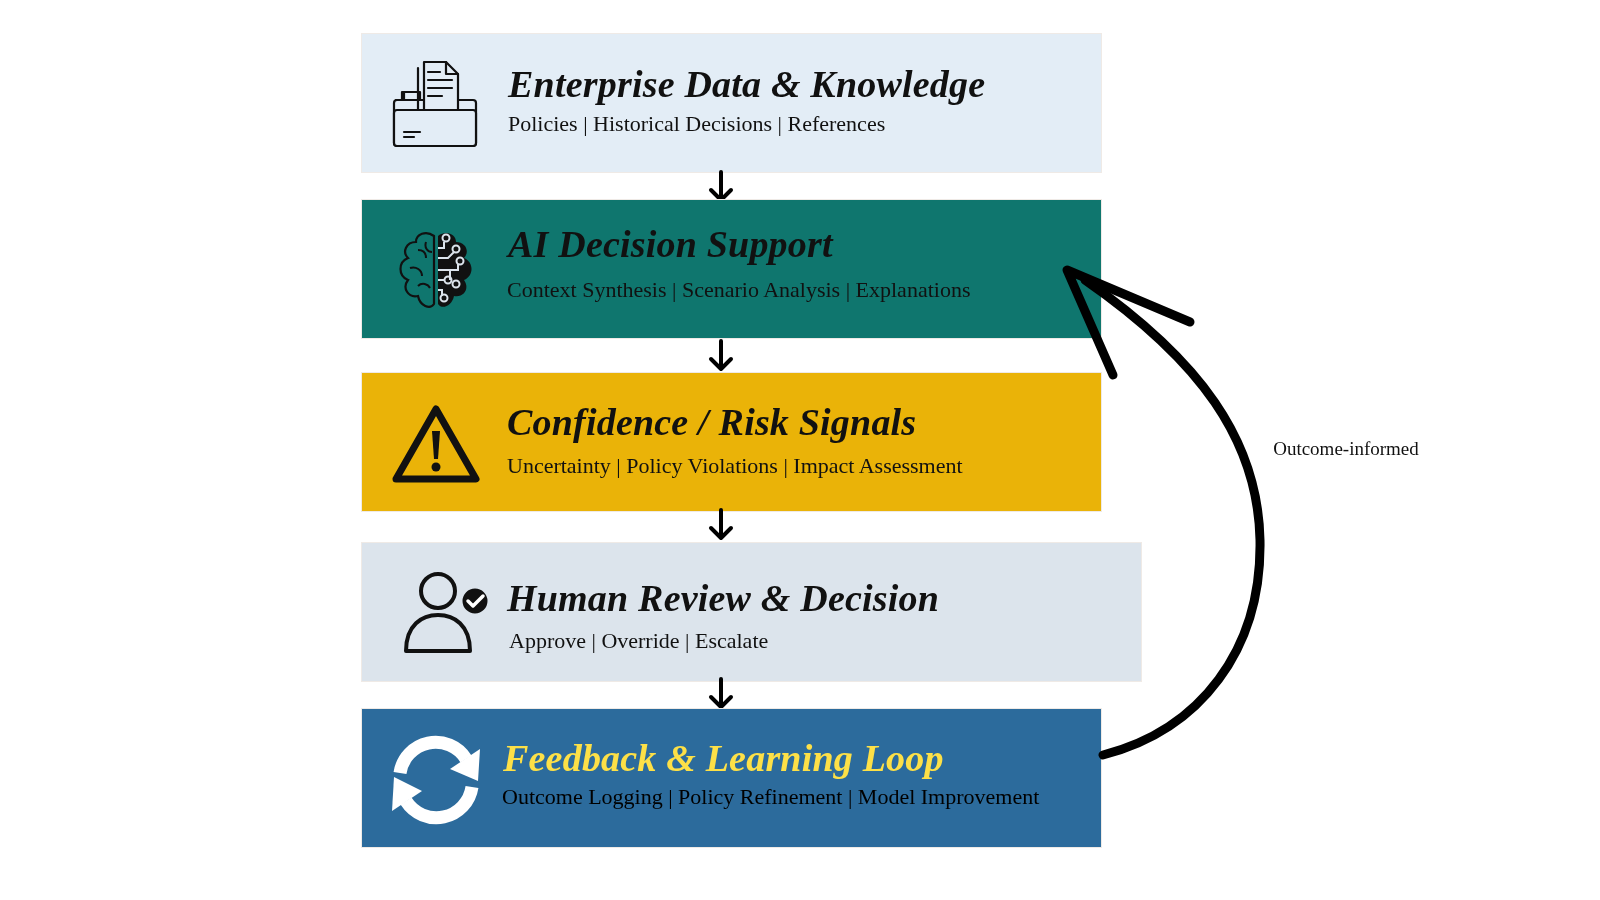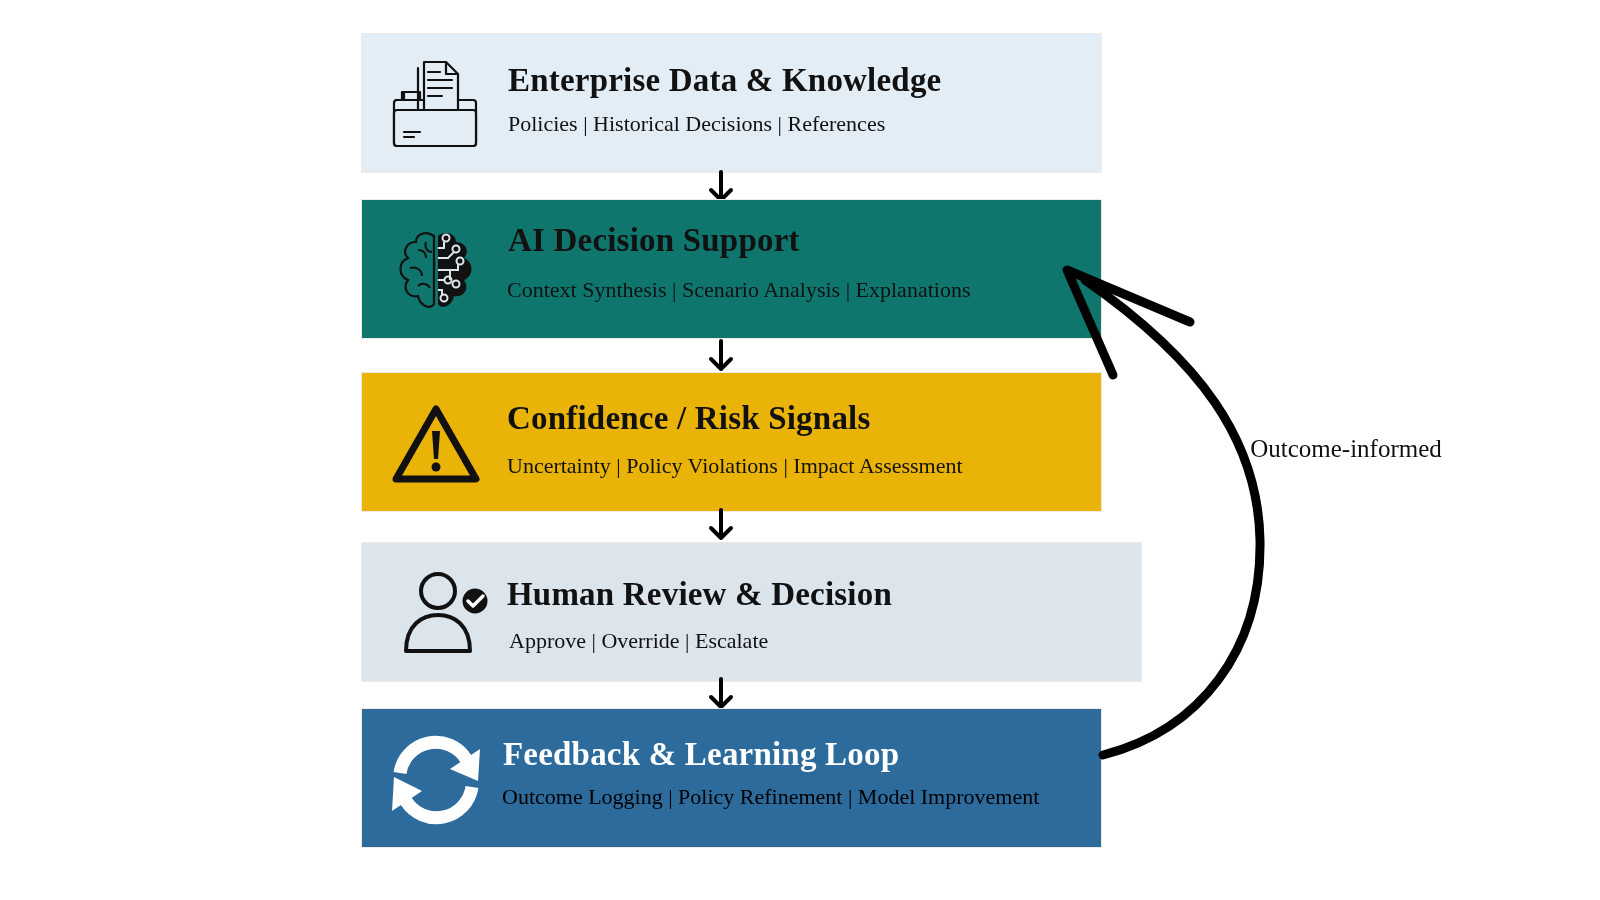--- a/index.html
+++ b/index.html
@@ -6,31 +6,31 @@
   body { width:1600px; height:900px; position:relative; overflow:hidden;
          font-family:"Liberation Serif", "DejaVu Serif", serif; color:#111; }
   .box { position:absolute; left:362px; width:739px; height:138px;
          box-shadow:0 0 0 1px #efeae6; }
   .b1 { top:34px; background:#e3edf6; }
   .b2 { top:200px; background:#0f766e; }
   .b3 { top:373px; background:#eab308; }
   .b4 { top:543px; background:#dce4ec;padding-left:40px; }
   .b5 { top:709px; background:#2c6b9c; }
   .icon { position:absolute; left:28px; top:26px; width:92px; height:92px; }
-  .title { position:absolute; left:146px; font-weight:bold; font-size:33px; letter-spacing:0.2px; white-space:nowrap; }
+  .title { position:absolute; left:146px; font-weight:bold; font-size:38px; letter-spacing:0.2px; white-space:nowrap;font-style:italic; }
   .sub { position:absolute; left:146px; font-size:22px; white-space:nowrap; }
   .b1 .title { top:28px; } .b1 .sub { top:77px; }
   .b2 .title { top:22px; } .b2 .sub { top:77px; left:145px; }
   .b3 .title { top:27px; left:145px; } .b3 .sub { top:80px; left:145px; }
   .b4 .title { top:33px; left:145px; } .b4 .sub { top:85px; left:147px; }
-  .b5 .title { top:27px; left:141px; color:#ffffff; }
+  .b5 .title { top:27px; left:141px; color:#fde047; }
   .b5 .sub { top:75px; left:140px; color:#000000; }
   .down-arrow { position:absolute; left:705px; width:32px; height:34px; }
   .loop-arrow { position:absolute; left:0; top:0; width:1600px; height:900px; pointer-events:none; }
-  .loop-label { position:absolute; left:1236px; top:430px; width:220px; text-align:center; font-size:25px; line-height:38px; }
+  .loop-label { position:absolute; left:1236px; top:430px; width:220px; text-align:center; font-size:19px; line-height:38px; }
 </style>
 </head>
 <body>
 
 <div class="box b1">
   <svg class="icon" viewBox="0 0 92 92">
     <g fill="none" stroke="#111" stroke-width="2.2" stroke-linejoin="round" stroke-linecap="round">
       <path d="M6 40 h8 v-8 h16 v8 h8"></path>
       <rect x="4" y="40" width="82" height="46" rx="3" fill="#e3edf6"></rect>
       <path d="M12 40 V32 h4"></path>

